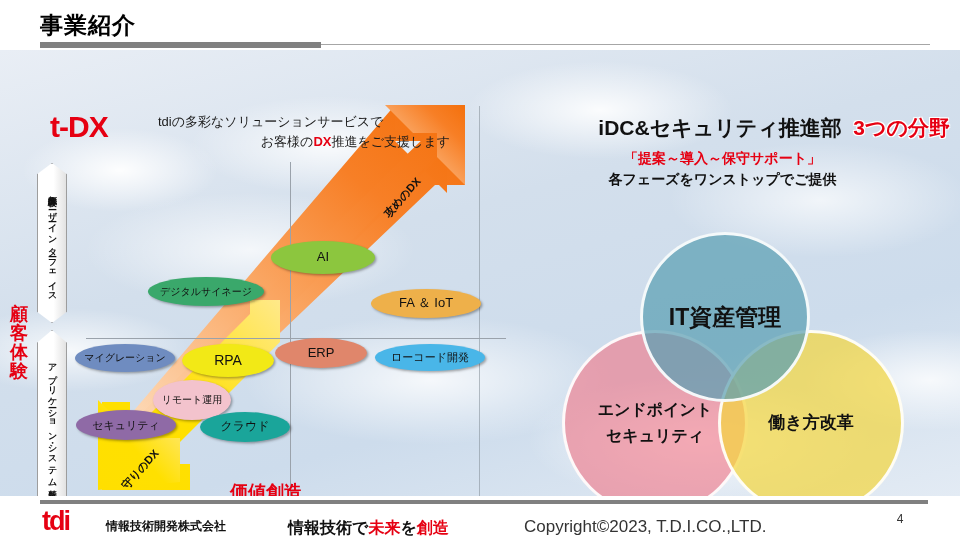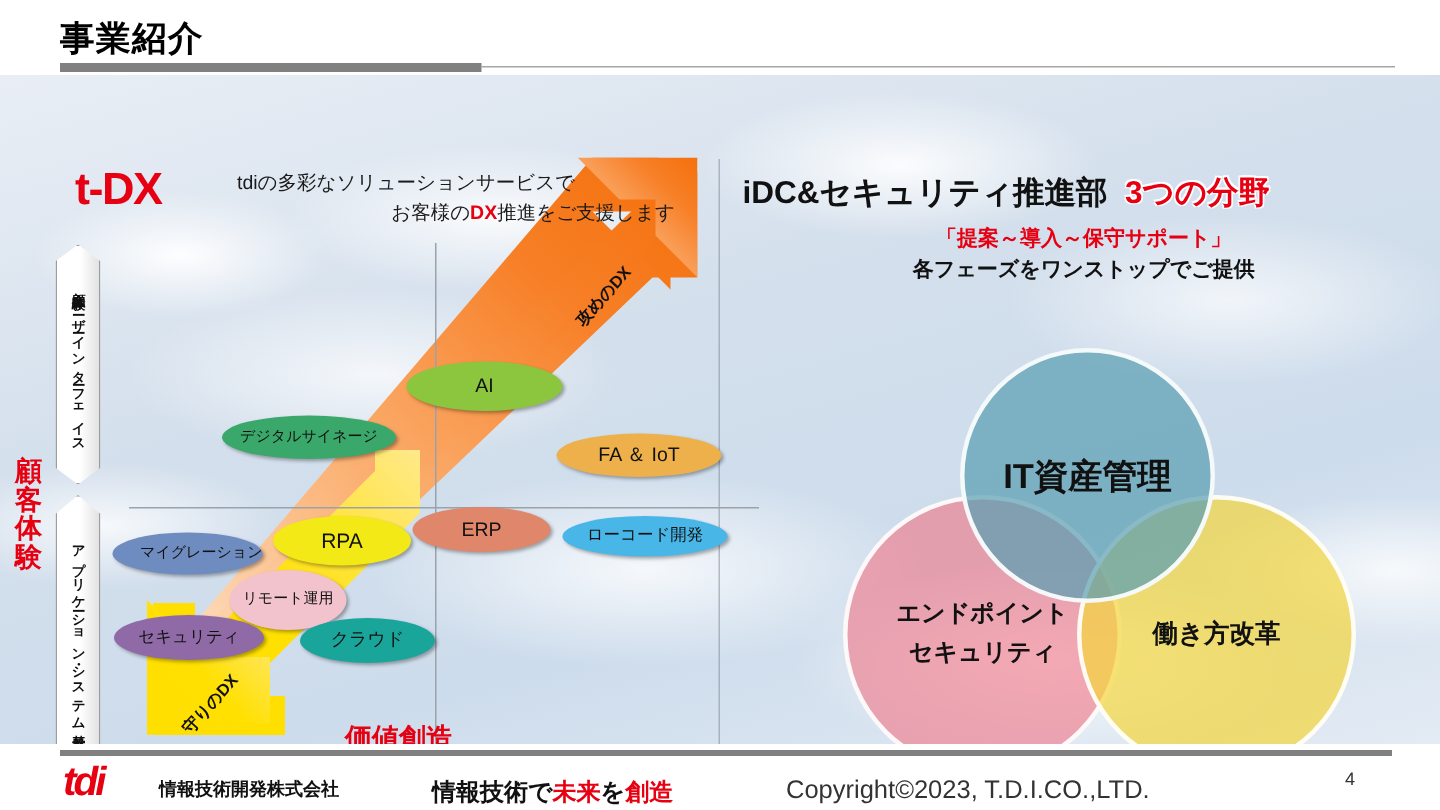--- a/index.html
+++ b/index.html
@@ -56,21 +56,21 @@
     font-size:13px; color:#1a1a1a; line-height:1.5;
     text-align:right;
   }
   #tdx-tagline .l1 { display:block; text-align:left; padding-left:8px;}
   #tdx-tagline .l2 { display:block; text-align:right;}
   .red-bold { color:#e60012; font-weight:bold; }
 
   
   #right-title {
     position:absolute; left:495px; top:64px; width:455px;
-    text-align:left; font-size:21px; font-weight:bold;
+    text-align:right; font-size:21px; font-weight:bold;
     color:#111; white-space:nowrap;
   }
   #right-title .accent {
     color:#e60012;
     text-shadow:1px 1px 0 #ffffff, -1px -1px 0 #ffffff, 1px -1px 0 #fff, -1px 1px 0 #fff;
   }
   #right-sub1 {
     position:absolute; left:495px; top:100px; width:455px;
     text-align:center; font-size:14px; font-weight:bold; color:#e60012;
   }
@@ -143,21 +143,21 @@
   #venn-right  { left:718px; top:280px; width:186px; height:186px;
                  background:rgba(243,214,60,.70); font-size:17px; }
   .venn span { position:relative; z-index:3; display:block; }
   #venn-top span, #venn-left span, #venn-right span { padding:0 4px; }
 
   
   #footer-rule-thick { position:absolute; left:40px; top:500px; width:888px; height:4px; background:#808080; }
   #logo-tdi {
     position:absolute; left:42px; top:508px;
     font-size:27px; font-weight:bold; color:#e60012;
-    letter-spacing:-2px; line-height:1; white-space:nowrap;font-style:italic;
+    letter-spacing:-2px; line-height:1; white-space:nowrap;
   }
   #company-name {
     position:absolute; left:106px; top:518px;
     font-size:12px; font-weight:bold; color:#111; white-space:nowrap;text-align:center;
   }
   #slogan {
     position:absolute; left:288px; top:518px;
     font-size:16px; font-weight:bold; color:#111; white-space:nowrap;
   }
   #copyright {
@@ -225,21 +225,21 @@
       </div>
       <div class="bubble" style="left: 275px; top: 288px; width: 92px; height: 30px; background: rgb(224, 134, 107); font-size: 13px;">
         <div>ERP</div>
       </div>
       <div class="bubble" style="left: 375px; top: 294px; width: 110px; height: 27px; background: rgb(73, 182, 232); font-size: 11px;">
         <div>ローコード開発</div>
       </div>
       <div class="bubble" style="left: 182px; top: 294px; width: 92px; height: 33px; background: rgb(242, 233, 22); font-size: 14px;">
         <div>RPA</div>
       </div>
-      <div class="bubble" style="left: 75px; top: 305px; width: 100px; height: 28px; background: rgb(111, 140, 192); font-size: 10px; justify-content: flex-end;">
+      <div class="bubble" style="left: 75px; top: 294px; width: 100px; height: 28px; background: rgb(111, 140, 192); font-size: 10px;">
         <div>マイグレーション</div>
       </div>
       <div class="bubble" style="left: 153px; top: 330px; width: 78px; height: 40px; background: rgb(243, 195, 205); font-size: 10px;">
         <div>リモート</div>
         <div>運用</div>
       </div>
       <div class="bubble" style="left: 76px; top: 360px; width: 100px; height: 30px; background: rgb(143, 106, 166); font-size: 11px;">
         <div>セキュリティ</div>
       </div>
       <div class="bubble" style="left: 200px; top: 362px; width: 90px; height: 30px; background: rgb(26, 165, 154); font-size: 12px;">

